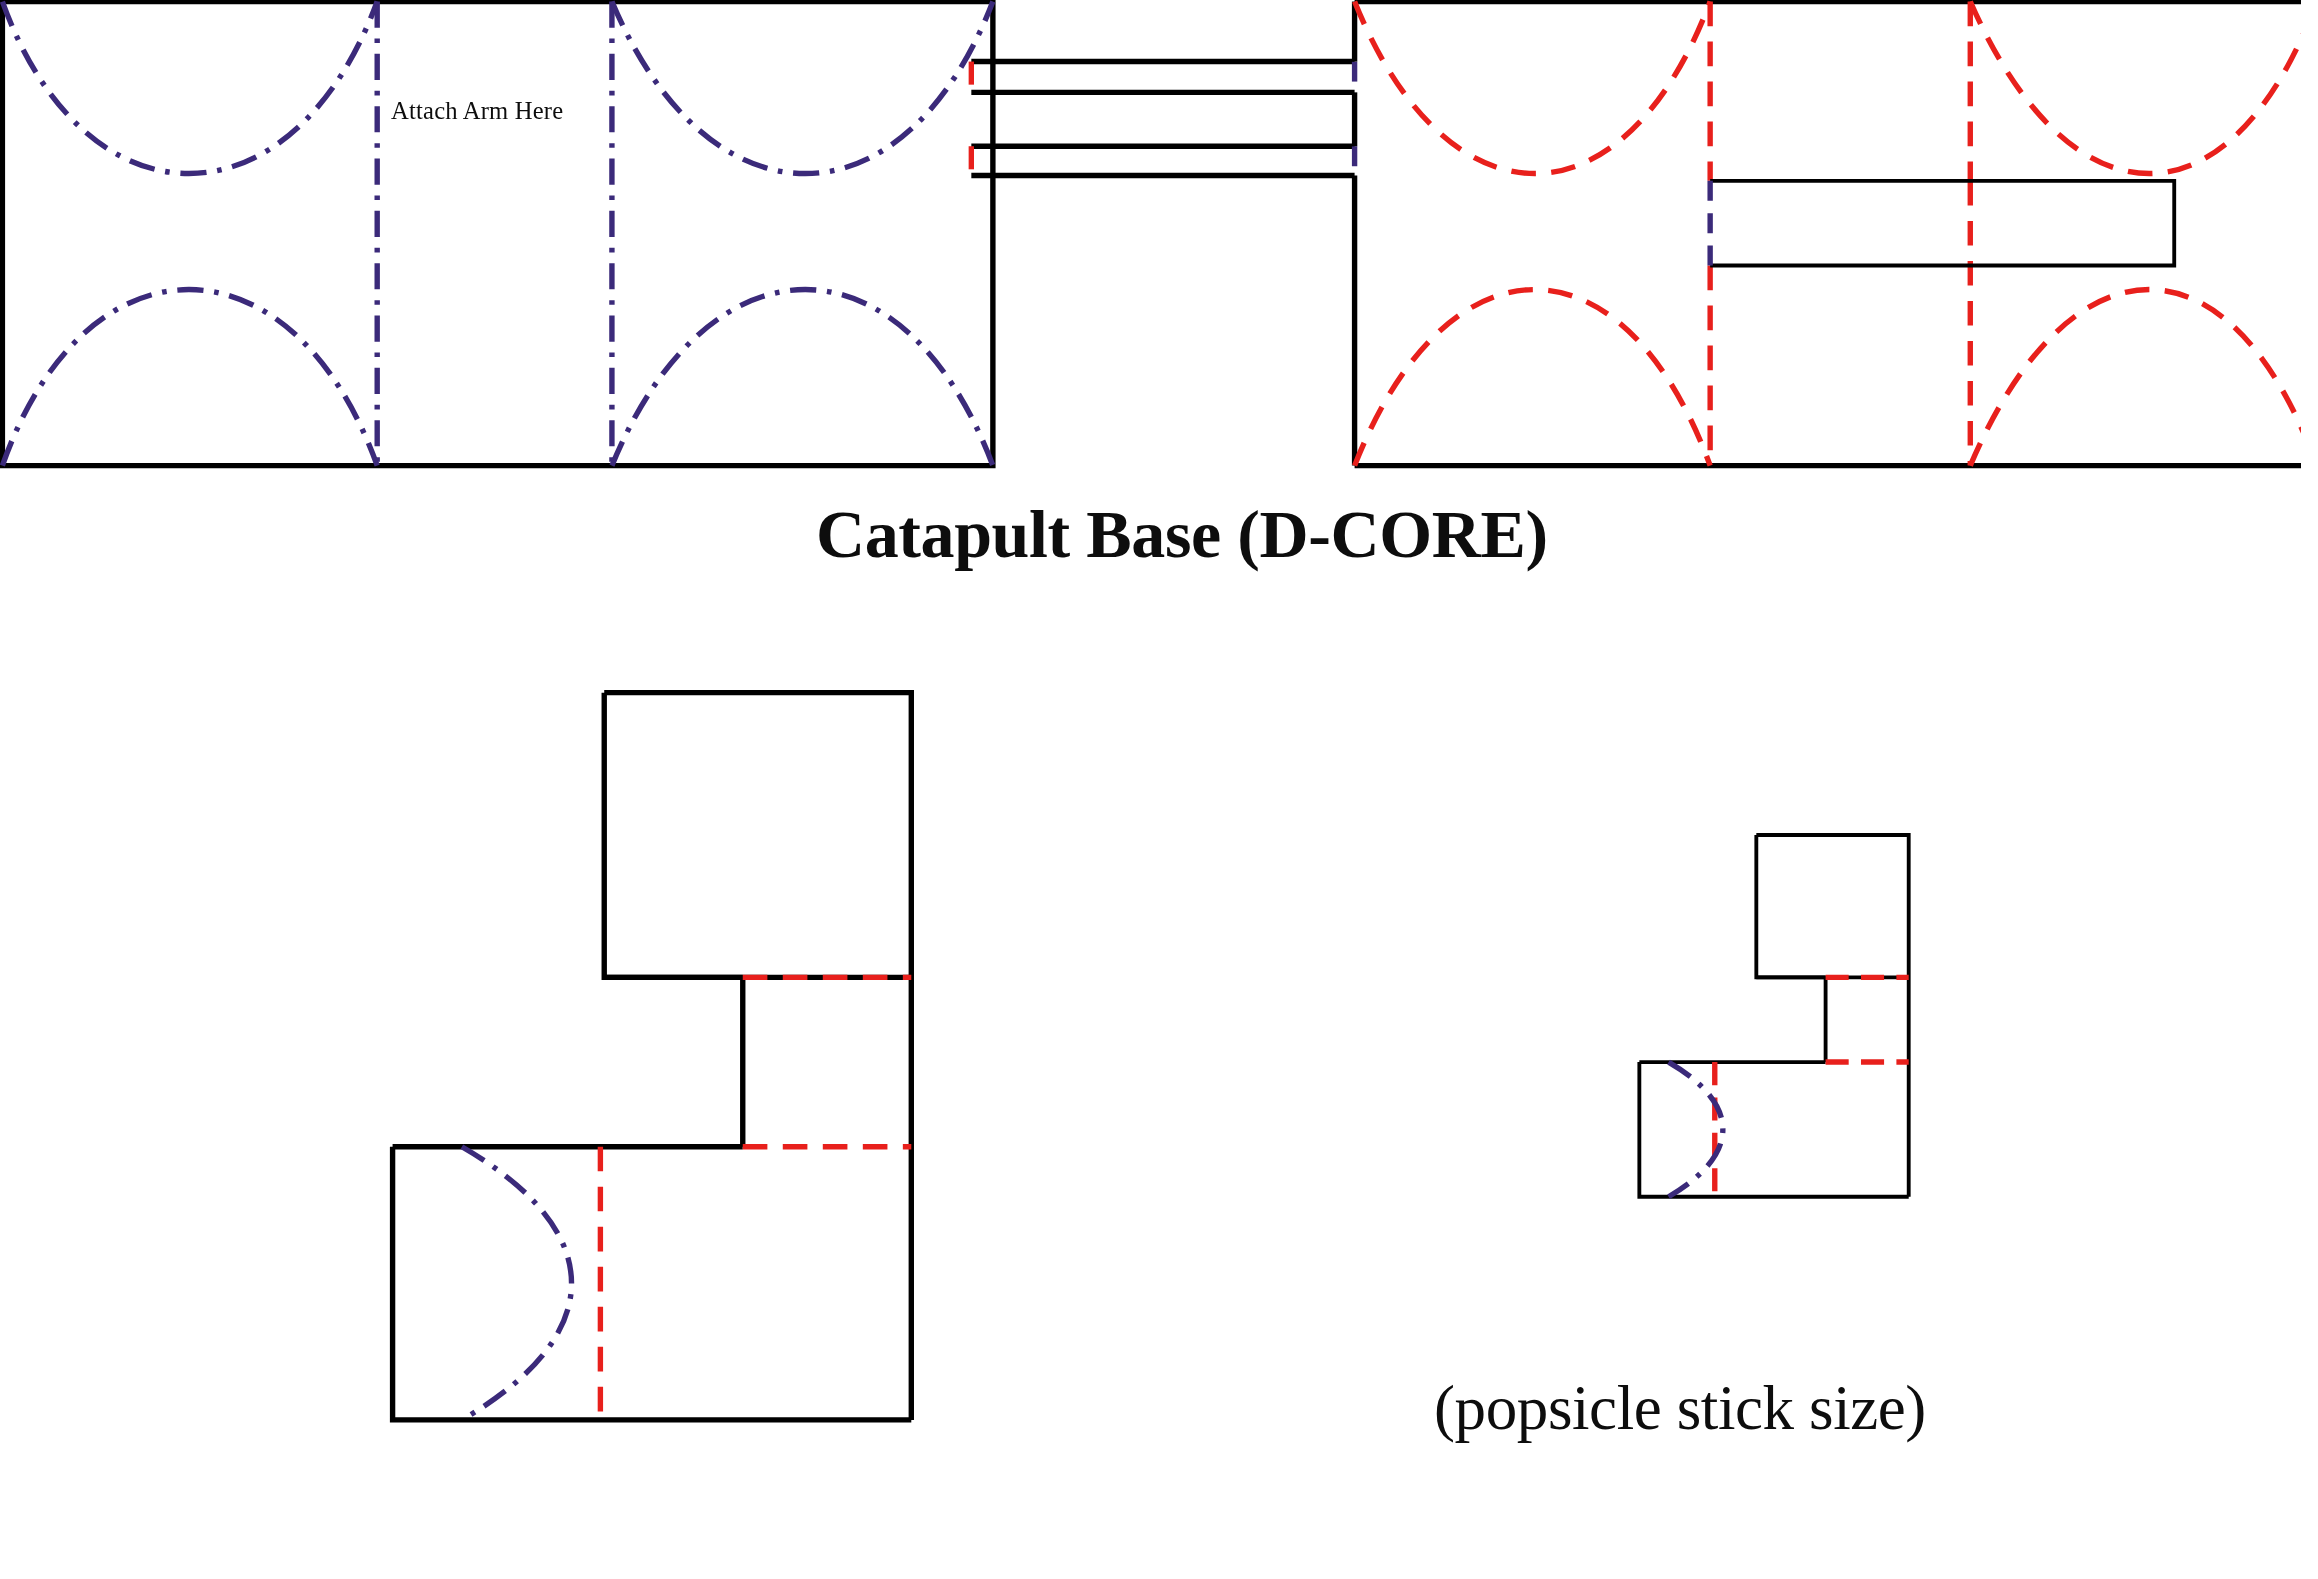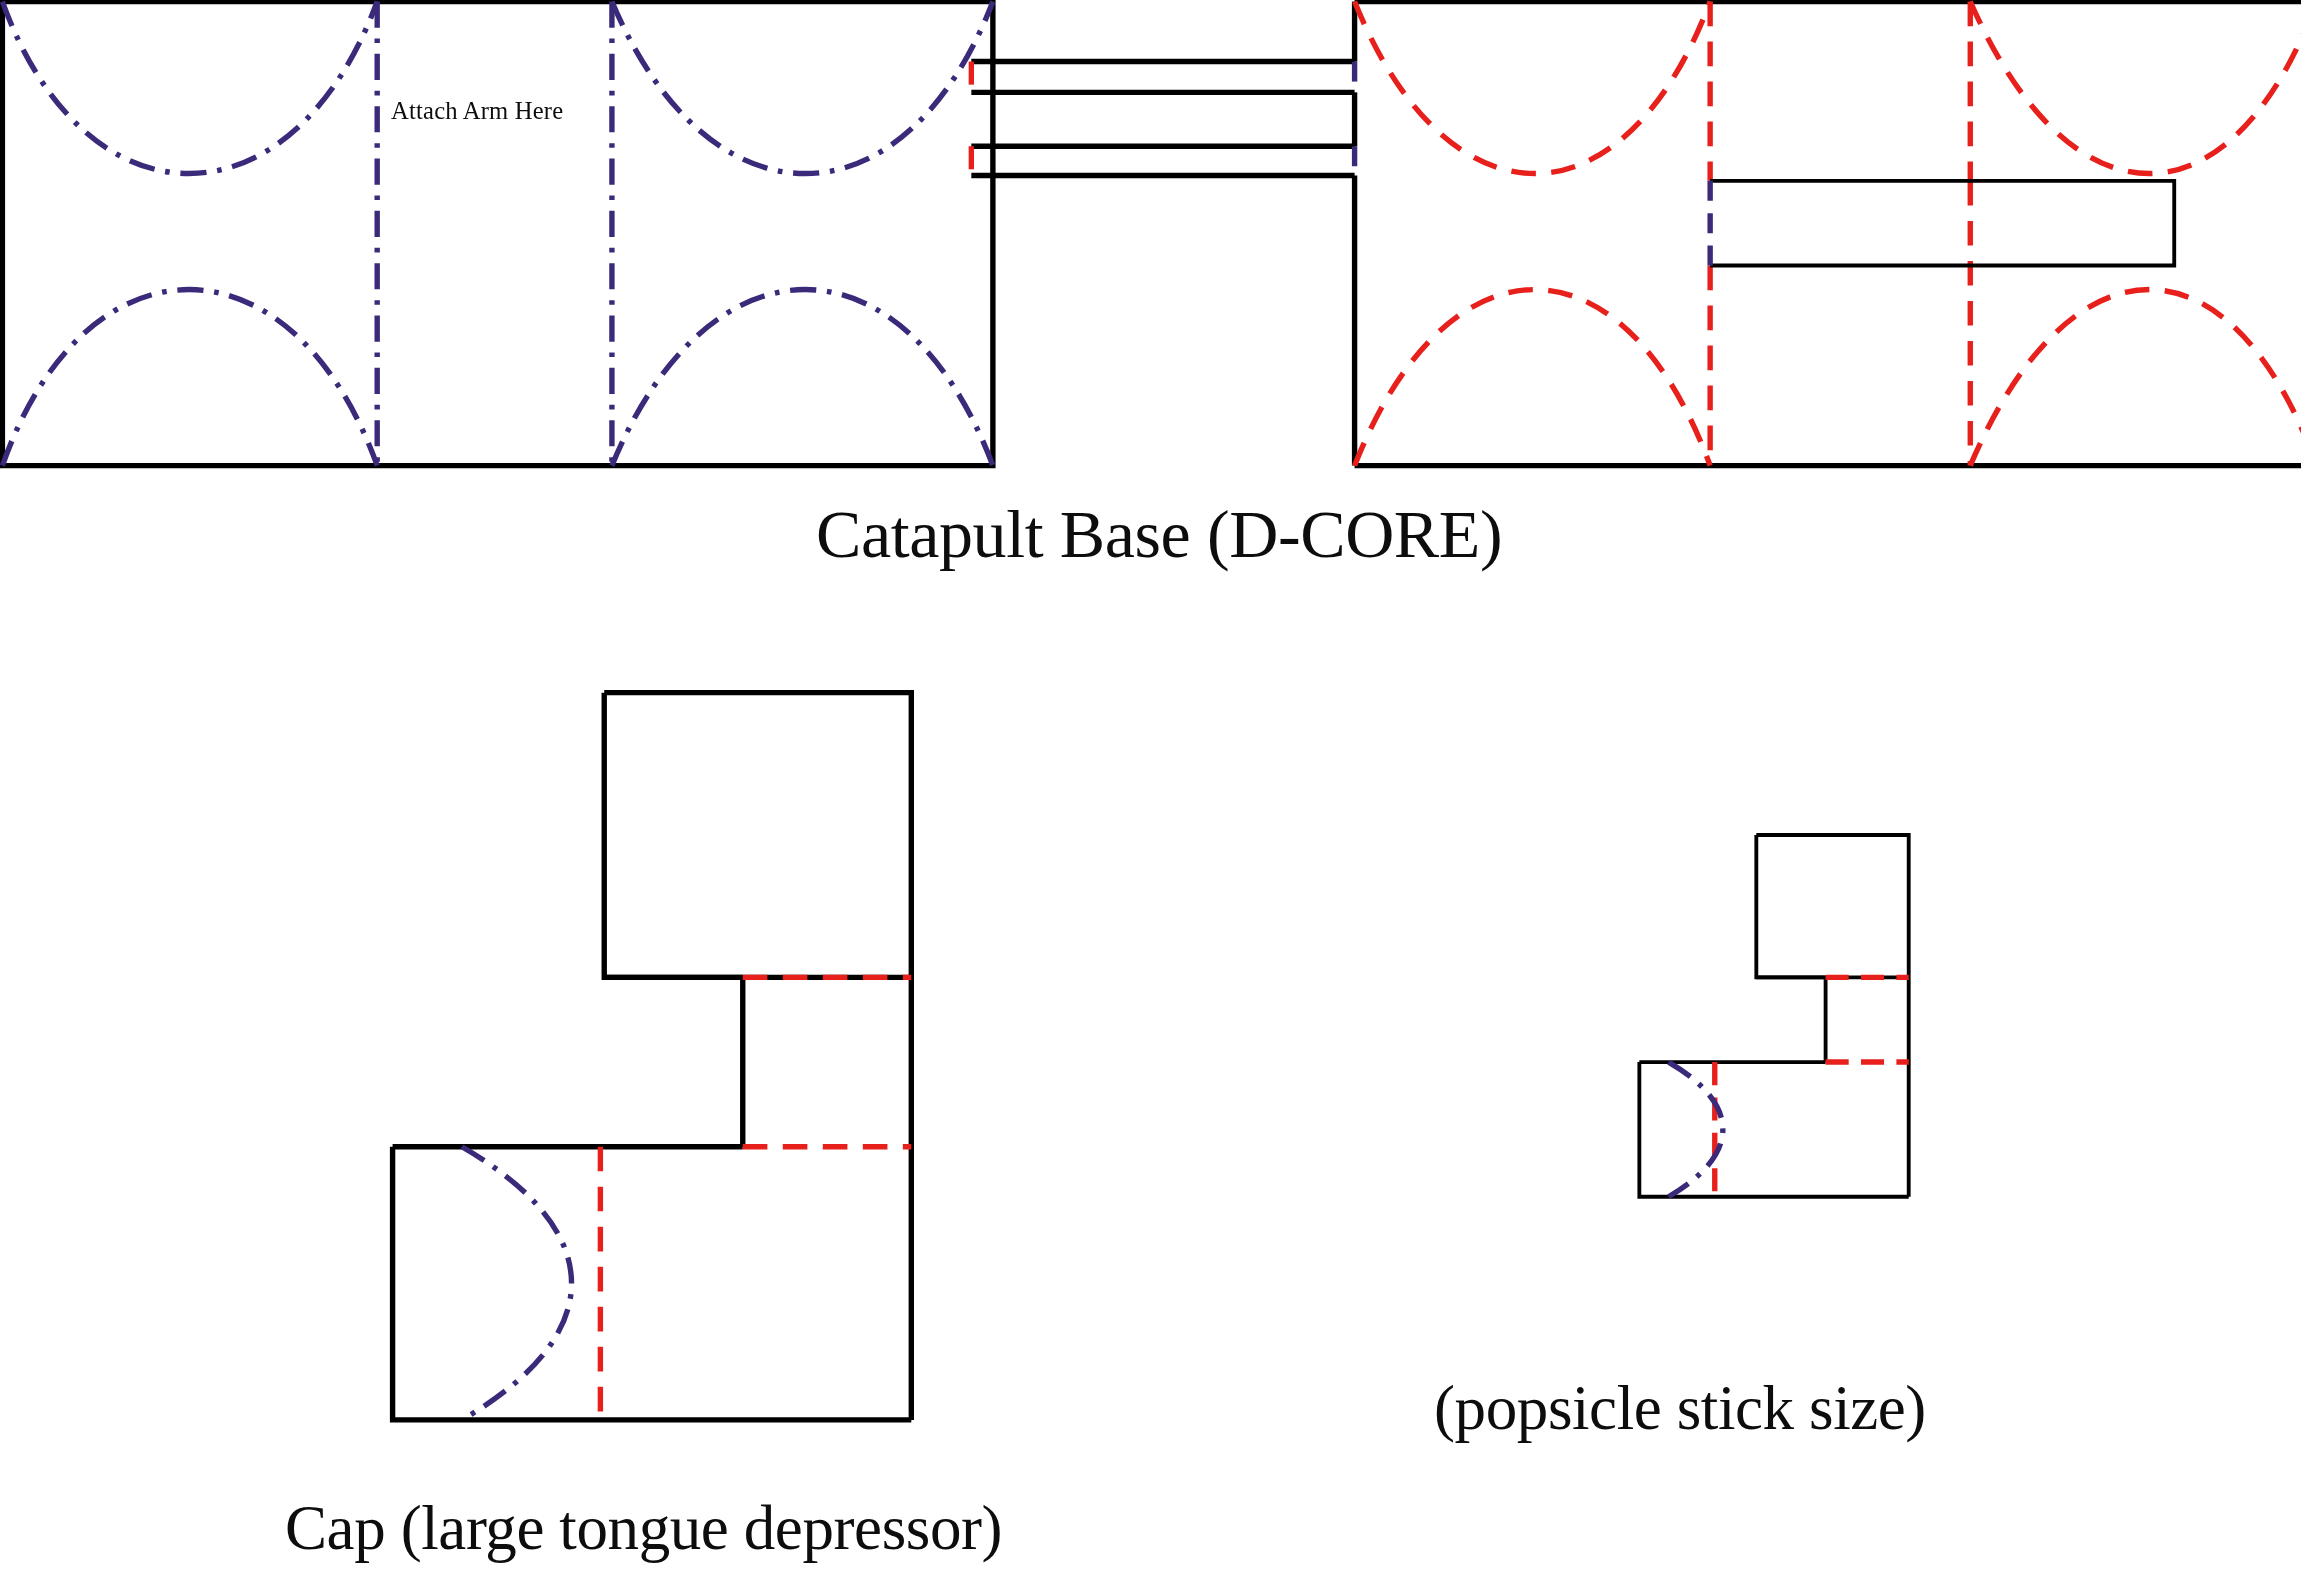--- a/index.html
+++ b/index.html
@@ -33,20 +33,21 @@
     font-family: "Liberation Serif", "DejaVu Serif", serif;
     font-weight: 400;
     color: #0d0d0d;
     letter-spacing: -0.4px;
   }
   #title-base {
     left: 816px;
     top: 500px;
     font-size: 68px;
     line-height: 1;
+    font-weight: bold;
   }
   #title-cap {
     left: 285px;
     top: 1497px;
     font-size: 63px;
     line-height: 1;
   }
   #title-popsicle {
     left: 1434px;
     top: 1377px;
@@ -202,18 +203,17 @@
 
       <path class="fold-purple-dd" d="M 2168 1380 C 2262 1435, 2262 1500, 2168 1555"></path>
     </g>
 
   </svg>
 
   <div class="cap-label" id="attach-arm-label">Attach Arm Here</div>
 
   <div class="cap-label" id="title-base">Catapult Base (D-CORE)</div>
 
-  <div class="cap-label" id="title-cap">Cap (large tongue depressor)</div>
 
   <div class="cap-label" id="title-popsicle">(popsicle stick size)</div>
 
 </div>
 
 
 </body></html>

